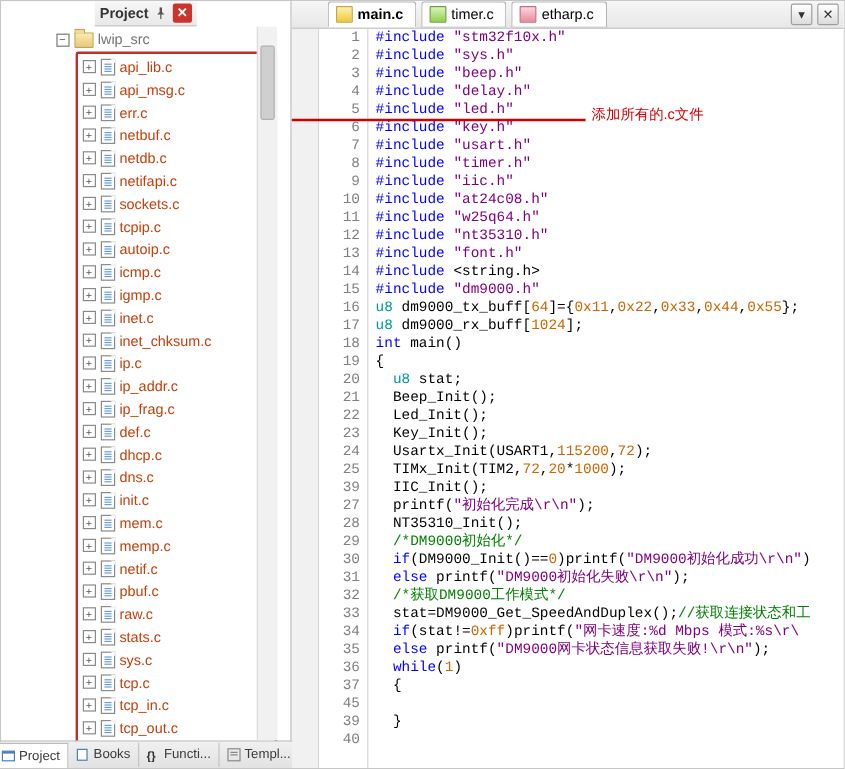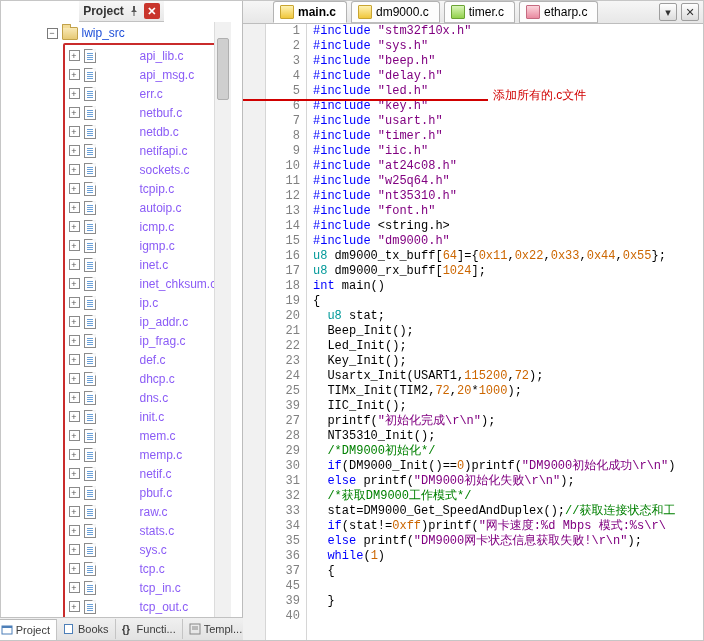--- a/index.html
+++ b/index.html
@@ -94,21 +94,21 @@
   .folder-row .folder-icon:before{
     content:'';
     position:absolute;
     top:-4px;left:-1px;
     width:7px;height:3px;
     border:1px solid #c2a24a;
     border-bottom:none;
     background:#f3dc98;
     border-radius:1px 1px 0 0;
   }
-  .folder-row .label { color:#1d4ed8; }
+  .folder-row .label { color:#737373; }
   .file-list {
     margin-left: 50px;
     margin-top: 1px;
     border: 2px solid #c92b2b;
     border-radius: 2px;
     width: 168px;
     box-sizing: border-box;
     padding: 1px 0;
   }
   .file-item {
@@ -144,21 +144,21 @@
     border-top:4px solid #f6f6f6;
   }
   .file-item .file-icon:after{
     content:'';
     position:absolute;
     left:2px;top:3px;
     width:6px;height:1px;
     background:#6aa0d8;
     box-shadow:0 2px 0 #6aa0d8,0 4px 0 #6aa0d8,0 6px 0 #6aa0d8;
   }
-  .file-item .fname { color:#8b5cf6;margin-left:40px; }
+  .file-item .fname { color:#c2410c; }
   .bottom-tabs {
     height: 22px;
     background: linear-gradient(#f0f0f0,#e2e2e2);
     border-top: 1px solid #c1c1c1;
     display: flex;
     align-items: center;
     font-size: 11px;
   }
   .bottom-tabs .btab {
     height: 20px;
@@ -509,24 +509,20 @@
           <span>Templ...</span>
         </div>
       </div>
   </div>
 
   <div class="right-panel">
     <div class="editor-tabs" id="editor-tabs">
       <div class="etab active">
           <span class="dot yellow"></span>
           <span>main.c</span>
-        </div>
-        <div class="etab">
-          <span class="dot yellow"></span>
-          <span>dm9000.c</span>
         </div>
         <div class="etab">
           <span class="dot green"></span>
           <span>timer.c</span>
         </div>
         <div class="etab">
           <span class="dot pink"></span>
           <span>etharp.c</span>
         </div>
         <div class="right-controls">

